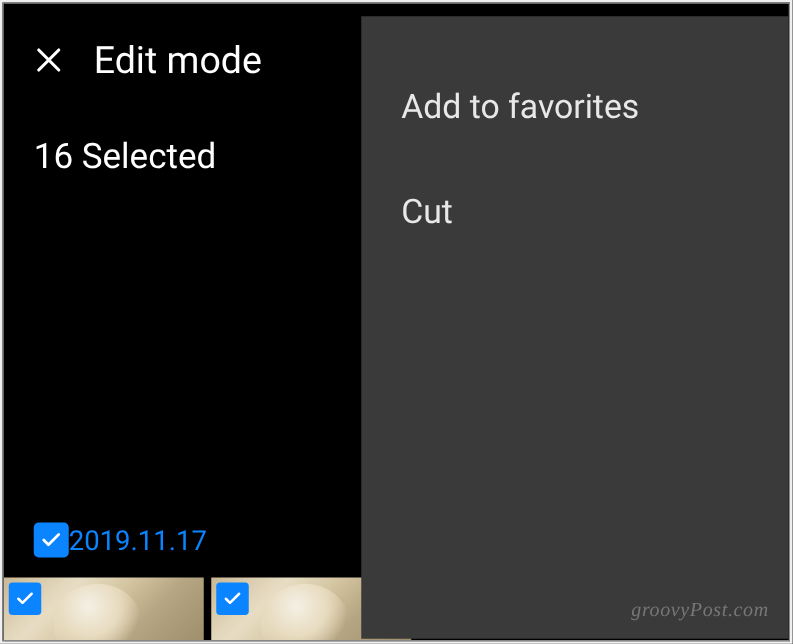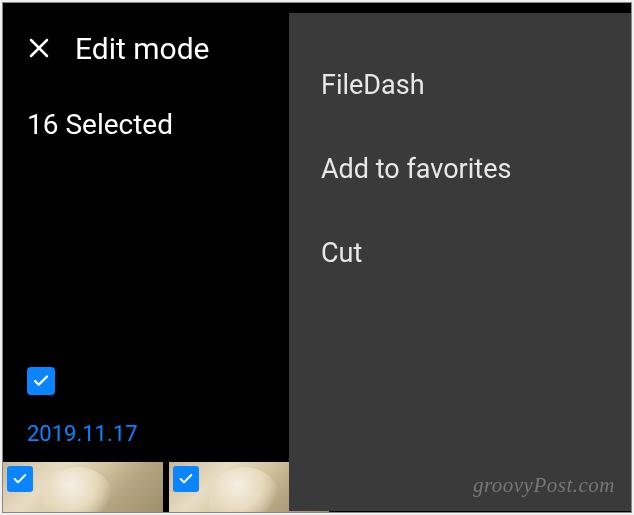--- a/index.html
+++ b/index.html
@@ -43,23 +43,22 @@
       color: #fff;
       font-size: 28px;
       font-weight: 400;
       padding: 32px 24px 10px 24px;
     }
     .date-row {
       position: absolute;
       bottom: 66px;
       left: 24px;
       display: flex;
-      align-items: flex-start;
-      gap: 26px;
-      flex-direction: column;
+      align-items: flex-end;
+      gap: 0;
     }
     .checkbox {
       width: 28px;
       height: 28px;
       background: #0a84ff;
       border-radius: 4px;
       display: flex;
       align-items: center;
       justify-content: center;
       cursor: pointer;
@@ -132,21 +131,21 @@
       outline: 3px solid #ff3b30;
       outline-offset: -6px;
       margin: 0 6px;
       padding: 26px 26px;
     }
     .watermark {
       position: absolute;
       bottom: 14px;
       right: 16px;
       color: #777;
-      font-size: 21px;
+      font-size: 16px;
       font-style: italic;
       font-family: Georgia, serif;
       z-index: 5;
       letter-spacing: 0.5px;
     }
   </style>
 </head>
 <body>
 
 <div class="frame">
@@ -182,20 +181,19 @@
     <div class="thumb">
       <div class="thumb-check">
         <svg viewBox="0 0 24 24">
           <path d="M4 12 L9 17 L20 6" stroke="#fff" stroke-width="3" fill="none" stroke-linecap="round" stroke-linejoin="round"></path>
         </svg>
       </div>
     </div>
   </div>
 
   <div class="context-menu">
-    <div class="menu-item">FileDash</div>
     <div class="menu-item">Add to favorites</div>
     <div class="menu-item">Cut</div>
   </div>
 
   <div class="watermark">groovyPost.com</div>
 
 </div>
 
 </body></html>

